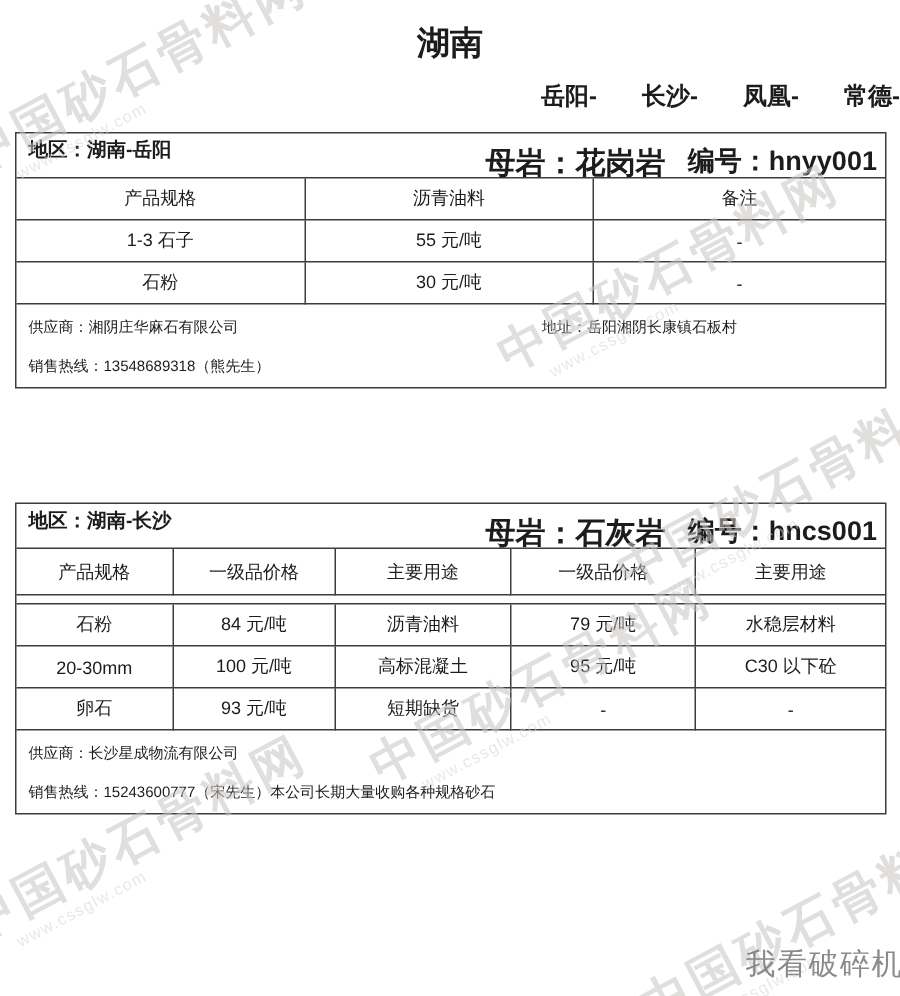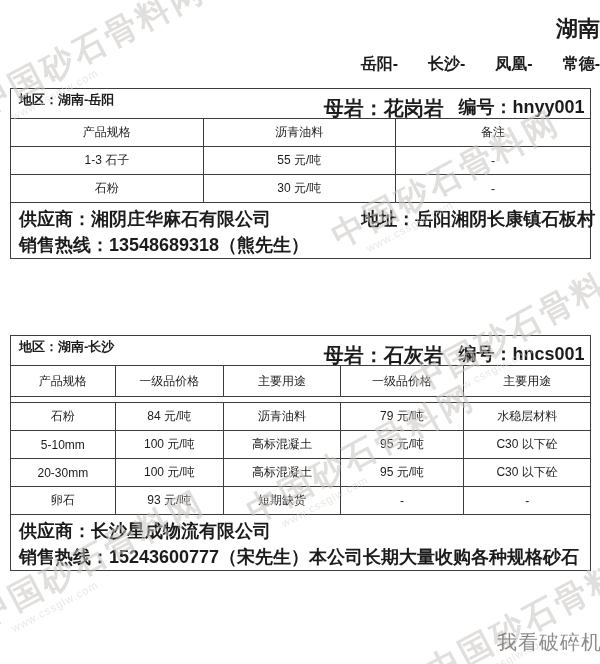--- a/index.html
+++ b/index.html
@@ -3,38 +3,38 @@
 <meta charset="utf-8">
 <style>
   html,body{margin:0;padding:0;background:#fff;}
   .page{position:relative;width:600px;height:664px;background:#ffffff;overflow:hidden;
         font-family:"Liberation Sans","DejaVu Sans",sans-serif;color:#1c1c1c;}
   
   .wm{position:absolute;z-index:6;width:280px;transform:rotate(-28deg);pointer-events:none;opacity:.55;}
   .wm-big{font-size:33px;font-weight:bold;color:#c9c6c2;letter-spacing:3px;white-space:nowrap;}
   .wm-url{font-size:11px;color:#d9d5d0;letter-spacing:1px;margin:-4px 0 0 24px;white-space:nowrap;}
   
-  .title{position:absolute;top:14px;left:0;right:0;text-align:right;
+  .title{position:absolute;top:14px;left:0;right:0;text-align:center;
          font-size:22px;font-weight:bold;z-index:2;}
   .regions{position:absolute;top:54px;left:0;right:0;display:flex;justify-content:flex-end;
            gap:30px;font-size:16px;font-weight:bold;z-index:2;}
   
   section.tbl{position:absolute;left:10px;width:581px;border:1px solid #3d3d3d;
               background:#fff;z-index:1;box-sizing:border-box;}
   .rg-row{position:relative;height:29px;border-bottom:1px solid #3d3d3d;}
   .rg-main{position:absolute;left:8px;top:2px;font-size:13px;font-weight:bold;white-space:nowrap;}
   .rg-rock{position:absolute;left:54%;top:6px;font-size:20px;font-weight:bold;white-space:nowrap;}
   .rg-code{position:absolute;left:77.3%;top:6px;font-size:18px;font-weight:bold;white-space:nowrap;}
   table.t{width:100%;border-collapse:collapse;table-layout:fixed;}
   .t td{border-right:1px solid #3d3d3d;border-bottom:1px solid #3d3d3d;text-align:center;
         font-size:12px;height:27px;padding:0;overflow:hidden;white-space:nowrap;}
   .t td:last-child{border-right:none;}
   .t tr.hd2 td{height:30px;}
   .seam{height:5px;border-bottom:1px solid #3d3d3d;}
-  .foot{padding:3px 0 0 8px;font-size:18px;font-weight:bold;}
+  .foot{padding:3px 0 0 8px;font-size:10px;}
   .fl{position:relative;height:26px;line-height:26px;white-space:nowrap;}
   .addr{position:absolute;top:0;margin-left:14px;}
   .video-wm{position:absolute;left:497px;top:629px;z-index:7;font-size:20px;
             color:rgba(100,100,100,.75);letter-spacing:1px;white-space:nowrap;pointer-events:none;}
 </style>
 </head>
 <body>
 
 <div class="page">
 
@@ -147,27 +147,20 @@
         </colgroup>
       <tbody>
           <tr>
         <td>石粉</td>
         <td>84 元/吨</td>
         <td>沥青油料</td>
         <td>79 元/吨</td>
         <td>水稳层材料</td>
       </tr>
       <tr>
-        <td>5-10mm</td>
-        <td>100 元/吨</td>
-        <td>高标混凝土</td>
-        <td>95 元/吨</td>
-        <td>C30 以下砼</td>
-      </tr>
-      <tr>
         <td>20-30mm</td>
         <td>100 元/吨</td>
         <td>高标混凝土</td>
         <td>95 元/吨</td>
         <td>C30 以下砼</td>
       </tr>
       <tr>
         <td>卵石</td>
         <td>93 元/吨</td>
         <td>短期缺货</td>

